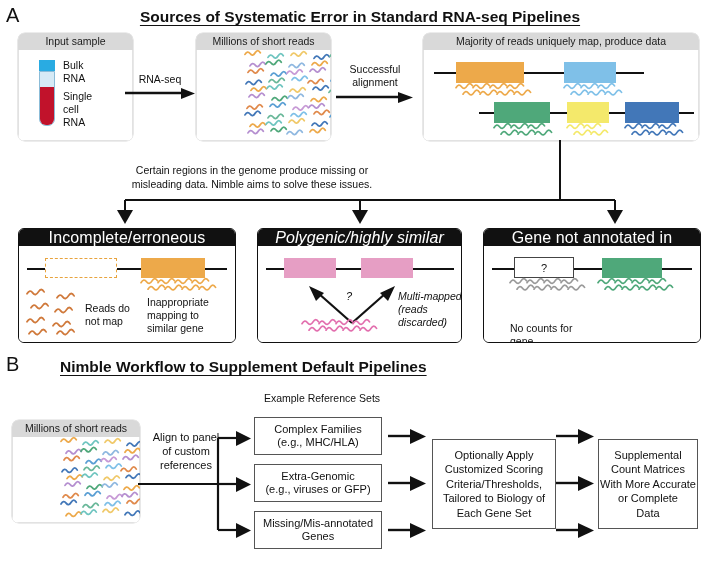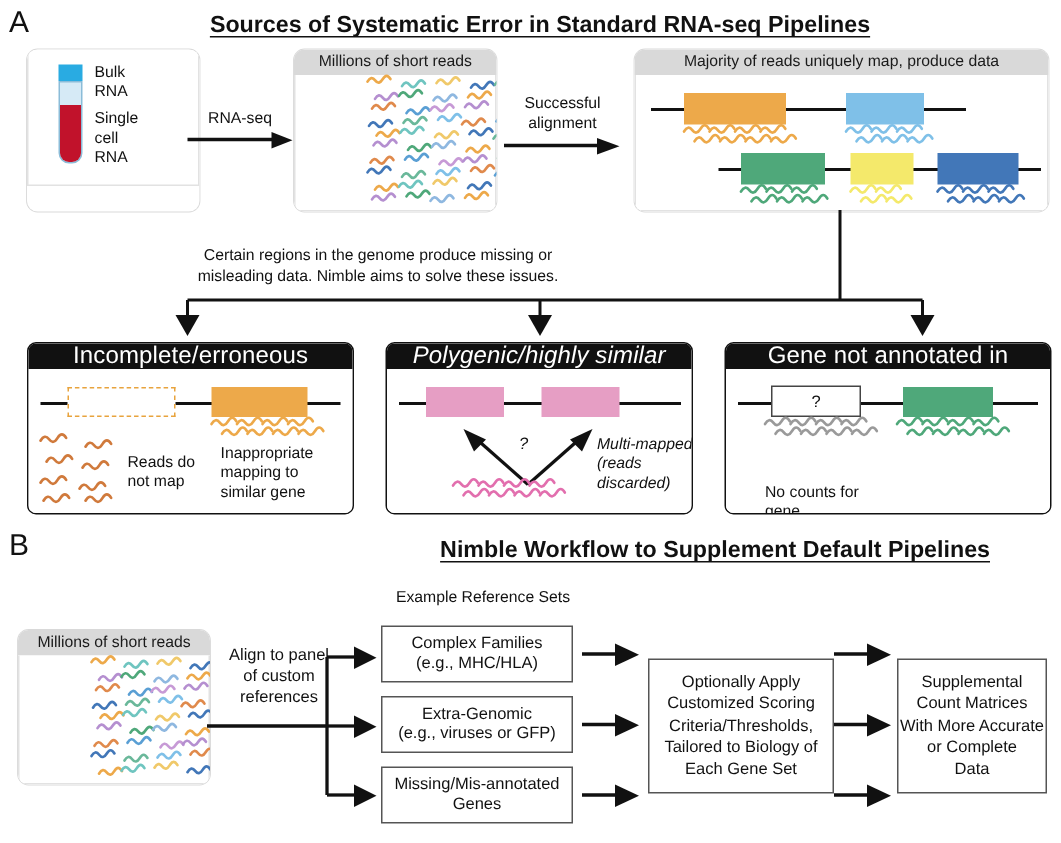--- a/index.html
+++ b/index.html
@@ -40,20 +40,21 @@
         display:flex;align-items:center;justify-content:center;font-size:11px;color:#111;}
   svg{display:block;overflow:visible;}
 </style>
 </head>
 <body>
 
 <div class="abs panel-letter" style="left:6px;top:4px;">A</div>
 <div class="abs section-title" style="left:60px;top:8px;width:600px;text-align:center;">Sources of Systematic Error in Standard RNA-seq Pipelines</div>
 
 <div class="card" style="left:18px;top:33px;width:115px;height:108px;">
+  <div class="card-head">Input sample</div>
   <div class="card-body">
     <div class="tube-cap" style="left:20px;top:10px;width:16px;height:11px;"></div>
     <div class="tube-body" style="left:20px;top:21px;width:16px;height:55px;">
       <div class="tube-fill" style="height:38px;"></div>
     </div>
     <div class="txt" style="left:44px;top:9px;width:45px;white-space:pre-line;">Bulk
 RNA</div>
     <div class="txt" style="left:44px;top:40px;width:45px;white-space:pre-line;">Single
 cell
 RNA</div>
@@ -438,21 +439,21 @@
           <path d="M 0 4 q 3 -5 6 -1 q 3 4 6 -1 q 3 -5 6 0" transform="translate(41,6.5) scale(0.92)"></path>
           <path d="M 0 4 q 3 -5 6 -1 q 3 4 6 -1 q 3 -5 6 0" transform="translate(58,6.5) scale(0.92)"></path>
         </g>
     </svg>
     <div class="txt" style="left:26px;top:76px;width:80px;white-space:pre-line;">No counts for
 gene</div>
   </div>
 </div>
 
 <div class="abs panel-letter" style="left:6px;top:353px;">B</div>
-<div class="abs section-title" style="left:60px;top:358px;width:600px;text-align:right;">Nimble Workflow to Supplement Default Pipelines</div>
+<div class="abs section-title" style="left:60px;top:358px;width:600px;text-align:left;">Nimble Workflow to Supplement Default Pipelines</div>
 <div class="abs txt txt-c" style="left:232px;top:392px;width:180px;">Example Reference Sets</div>
 
 <div class="card" style="left:12px;top:420px;width:128px;height:103px;">
   <div class="card-head">Millions of short reads</div>
   <div class="card-body">
     <svg width="126" height="85" viewBox="0 0 126 85">
       <g id="swarmB" fill="none" stroke-width="2.1" stroke-linecap="round">
           <g stroke="#eda94a">
             <path d="M 0 4 q 3 -5 6 -1 q 3 4 6 -1 q 3 -5 6 0" transform="translate(0,1) scale(0.85)"></path>
           </g>

